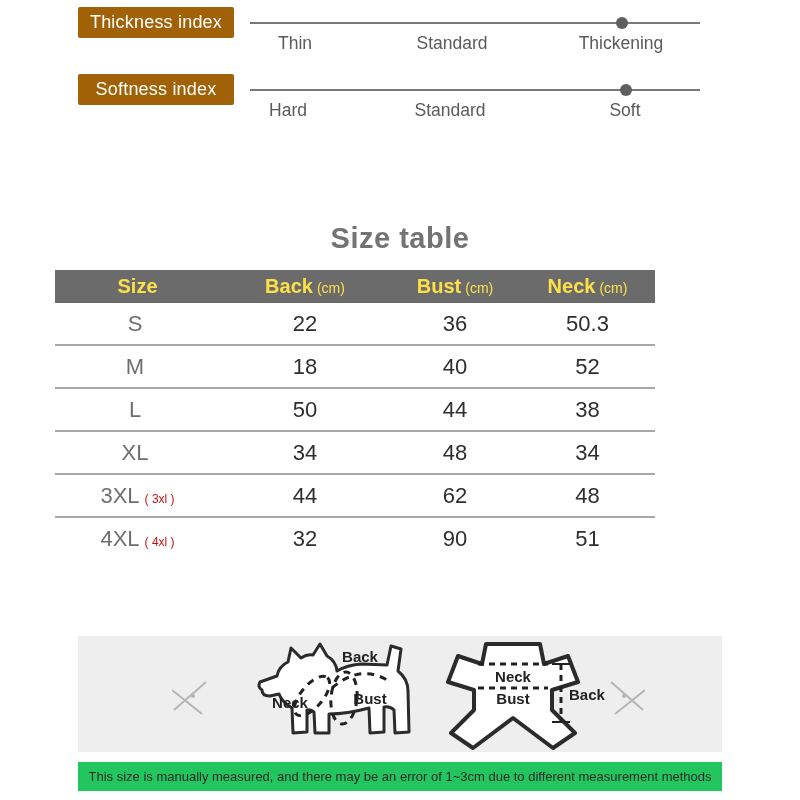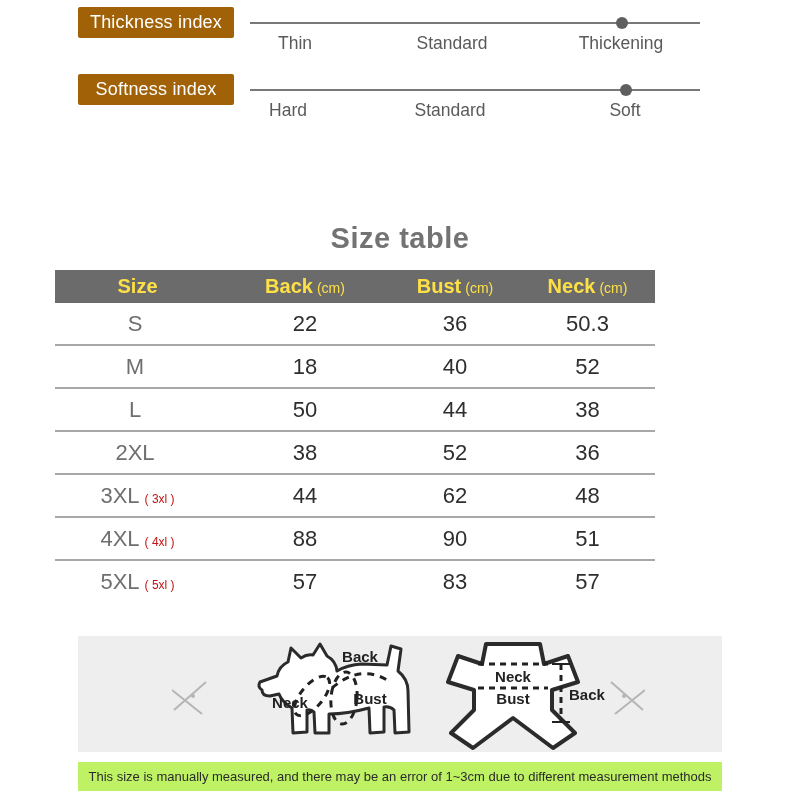--- a/index.html
+++ b/index.html
@@ -36,21 +36,21 @@
   td .size-alt{color:#c41414;font-size:12px;margin-left:5px;}
 
   
   .diagram-box{position:absolute;left:78px;top:636px;width:644px;height:116px;background:#efeeee;}
   .mark{position:absolute;top:44px;}
   .mark.left{left:94px;} .mark.right{left:527px;}
   .dog-svg{position:absolute;left:154px;top:2px;}
   .garment-svg{position:absolute;left:350px;top:2px;}
 
   
-  .footer-note{position:absolute;left:78px;top:762px;width:644px;height:29px;background:#bef264;
+  .footer-note{position:absolute;left:78px;top:762px;width:644px;height:29px;background:#22c55e;
                display:flex;align-items:center;justify-content:center;font-size:13px;color:#2b2b2b;
                white-space:nowrap;}
 </style>
 </head>
 <body>
 
 <div class="canvas">
 
   <div class="index-row r1">
     <div class="badge">Thickness index</div>
@@ -102,42 +102,36 @@
           <td>40</td>
           <td>52</td>
         </tr>
         <tr>
           <td><span class="size-label">L</span><span class="size-alt"></span></td>
           <td>50</td>
           <td>44</td>
           <td>38</td>
         </tr>
         <tr>
-          <td><span class="size-label">2XL</span><span class="size-alt"></span></td>
-          <td>38</td>
-          <td>52</td>
-          <td>36</td>
+          <td><span class="size-label">XL</span><span class="size-alt"></span></td>
+          <td>34</td>
+          <td>48</td>
+          <td>34</td>
         </tr>
         <tr>
           <td><span class="size-label">3XL</span><span class="size-alt">( 3xl )</span></td>
           <td>44</td>
           <td>62</td>
           <td>48</td>
         </tr>
         <tr>
           <td><span class="size-label">4XL</span><span class="size-alt">( 4xl )</span></td>
-          <td>88</td>
+          <td>32</td>
           <td>90</td>
           <td>51</td>
-        </tr>
-        <tr>
-          <td><span class="size-label">5XL</span><span class="size-alt">( 5xl )</span></td>
-          <td>57</td>
-          <td>83</td>
-          <td>57</td>
         </tr>
       </tbody>
     </table>
   </div>
 
   <div class="diagram-box">
 
     <svg class="mark left" width="40" height="36" viewBox="0 0 40 36">
       <line x1="34" y1="2" x2="2" y2="30" stroke="#b5b5b5" stroke-width="2"></line>
       <line x1="0" y1="10" x2="30" y2="34" stroke="#b5b5b5" stroke-width="2"></line>

